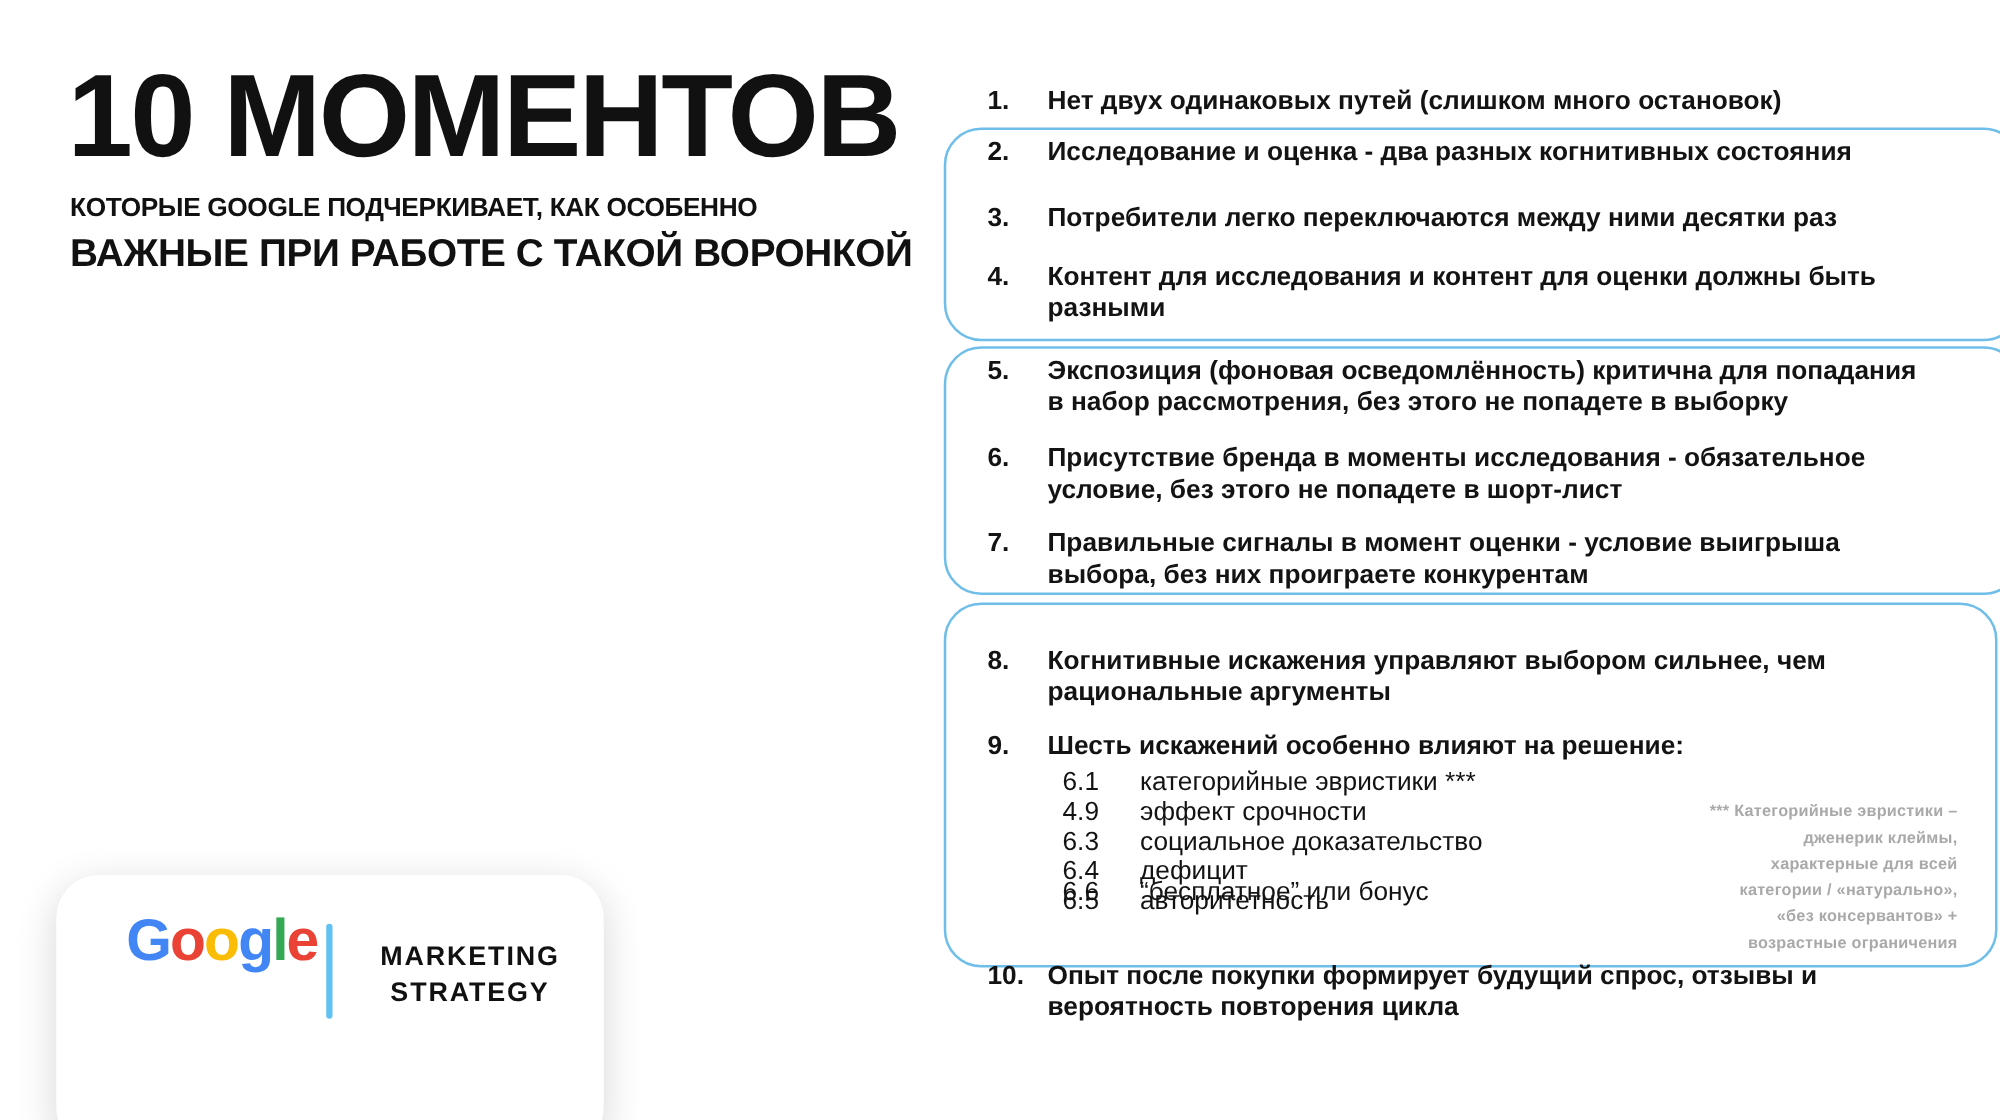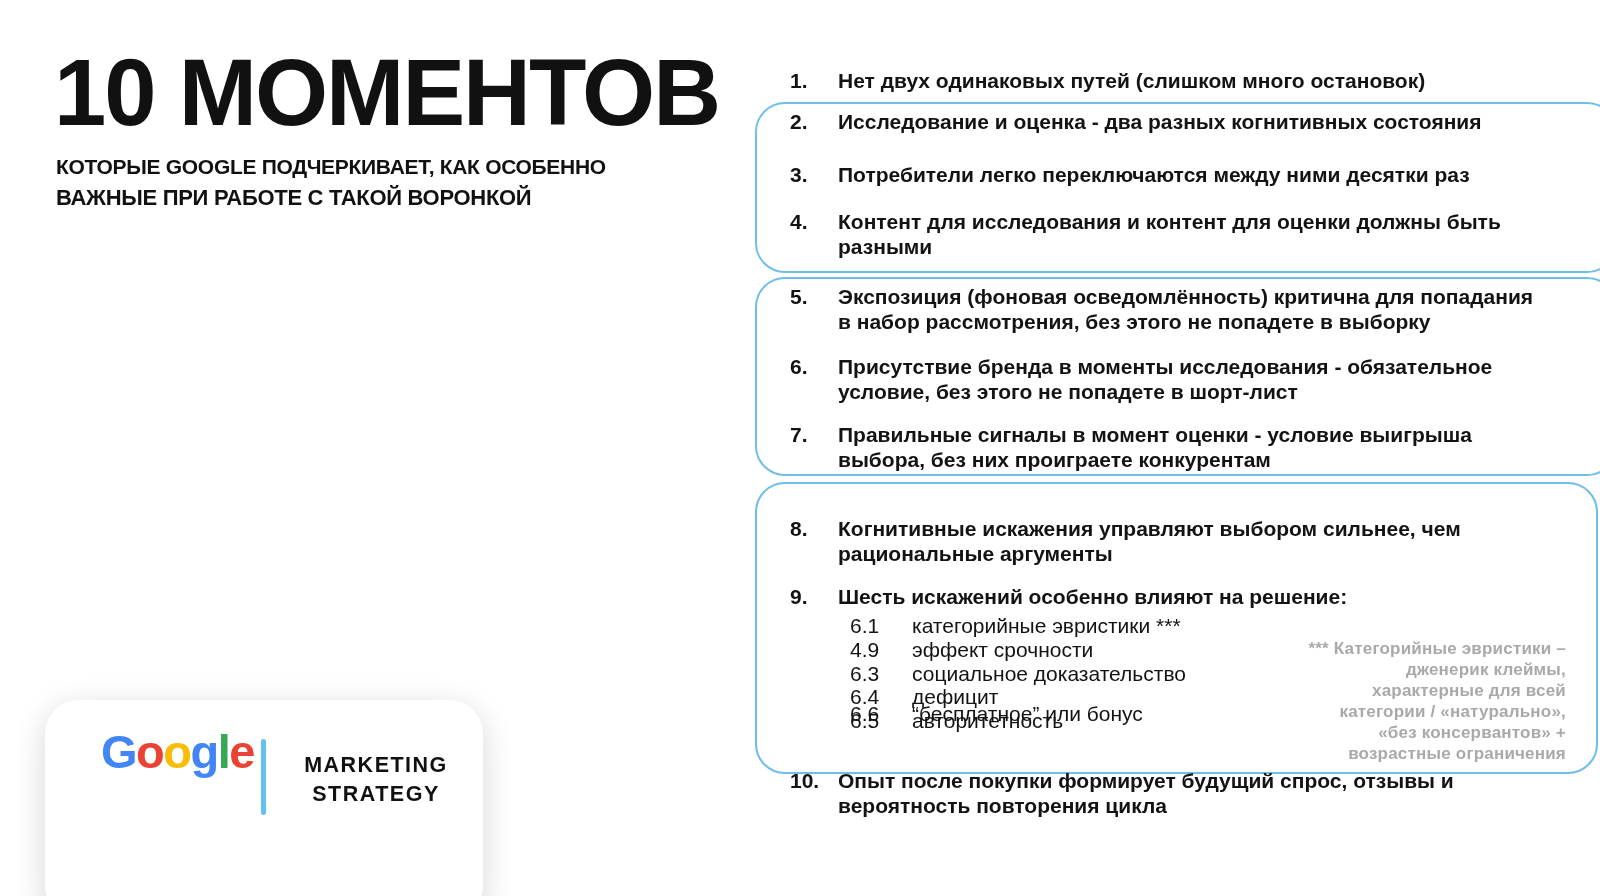--- a/index.html
+++ b/index.html
@@ -19,21 +19,21 @@
     line-height:1; color:#111;
     white-space:nowrap;
   }
   .subtitle1 {
     position:absolute; left:56px; top:155px;
     font-size:21px; font-weight:bold; letter-spacing:-0.3px;
     white-space:nowrap; color:#111;
   }
   .subtitle2 {
     position:absolute; left:56px; top:185px;
-    font-size:22px; font-weight:bold; letter-spacing:-0.3px;
+    font-size:31px; font-weight:bold; letter-spacing:-0.3px;
     white-space:nowrap; color:#111;
   }
 
   
   .logo-card {
     position:absolute; left:45px; top:700px;
     width:438px; height:220px;
     background:#ffffff; border-radius:34px;
     box-shadow:0 8px 32px rgba(0,0,0,0.16);
   }
@@ -86,21 +86,21 @@
   .i1  { top:68px;  } .i2  { top:109px; } .i3  { top:162px; }
   .i4  { top:209px; } .i5  { top:284px; } .i6  { top:354px; }
   .i7  { top:422px; } .i8  { top:516px; } .i9  { top:584px; }
   .i10 { top:768px; }
   .s1 { top:614px; } .s2 { top:638px; } .s3 { top:662px; }
   .s4 { top:685px; } .s5 { top:709px; } .s6 { top:702px; }
 
   .note {
     position:absolute; left:1160px; top:638px;
     width:406px; text-align:right;
-    font-size:17px; font-weight:bold; line-height:21px;
+    font-size:13px; font-weight:bold; line-height:21px;
     color:#A9A9A9; white-space:pre-line; letter-spacing:0.2px;
   }
 </style>
 </head>
 <body>
 
 <h1 class="title">10 МОМЕНТОВ</h1>
 <div class="subtitle1">КОТОРЫЕ GOOGLE ПОДЧЕРКИВАЕТ, КАК ОСОБЕННО</div>
 <div class="subtitle2">ВАЖНЫЕ ПРИ РАБОТЕ С ТАКОЙ ВОРОНКОЙ</div>
 

